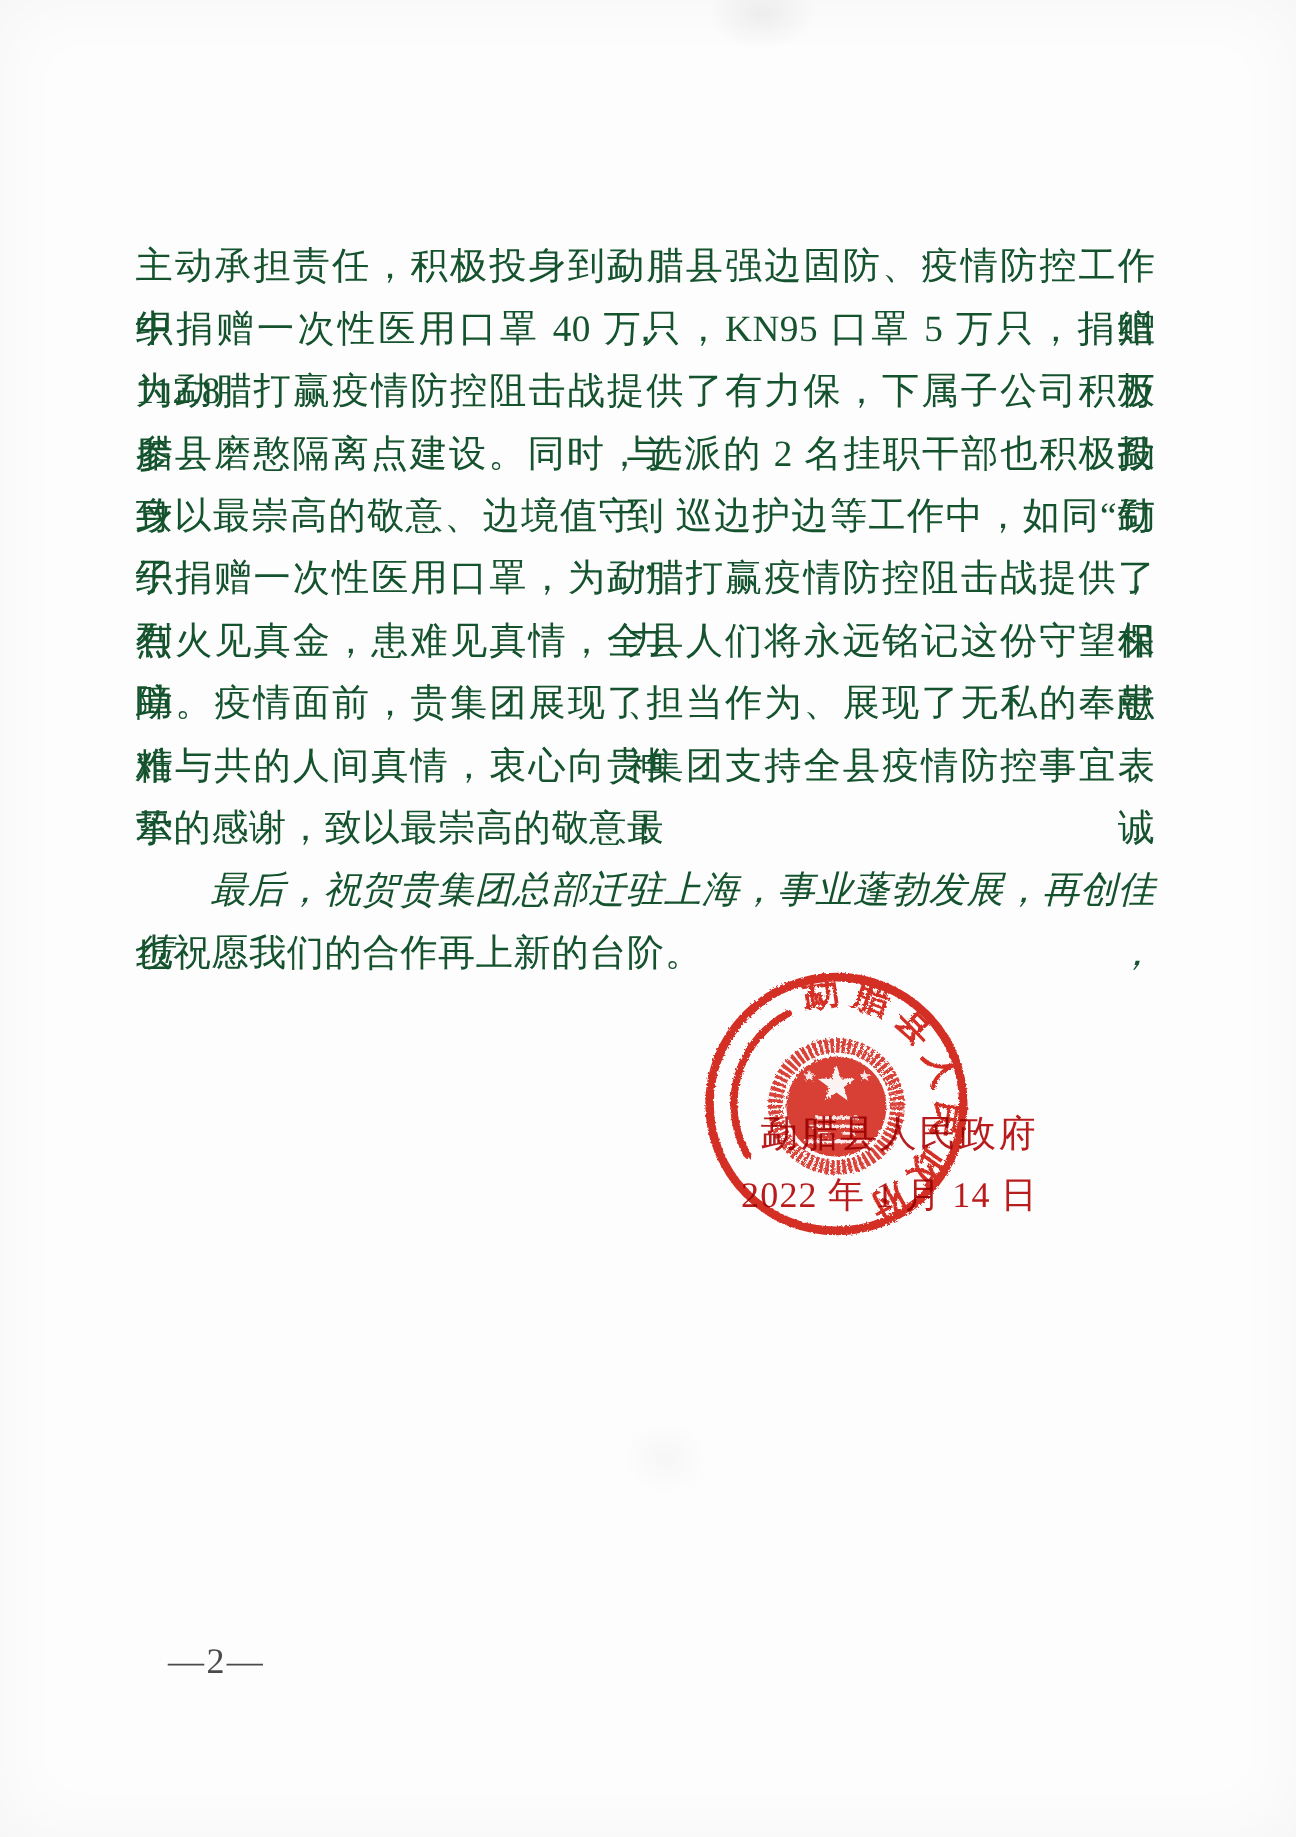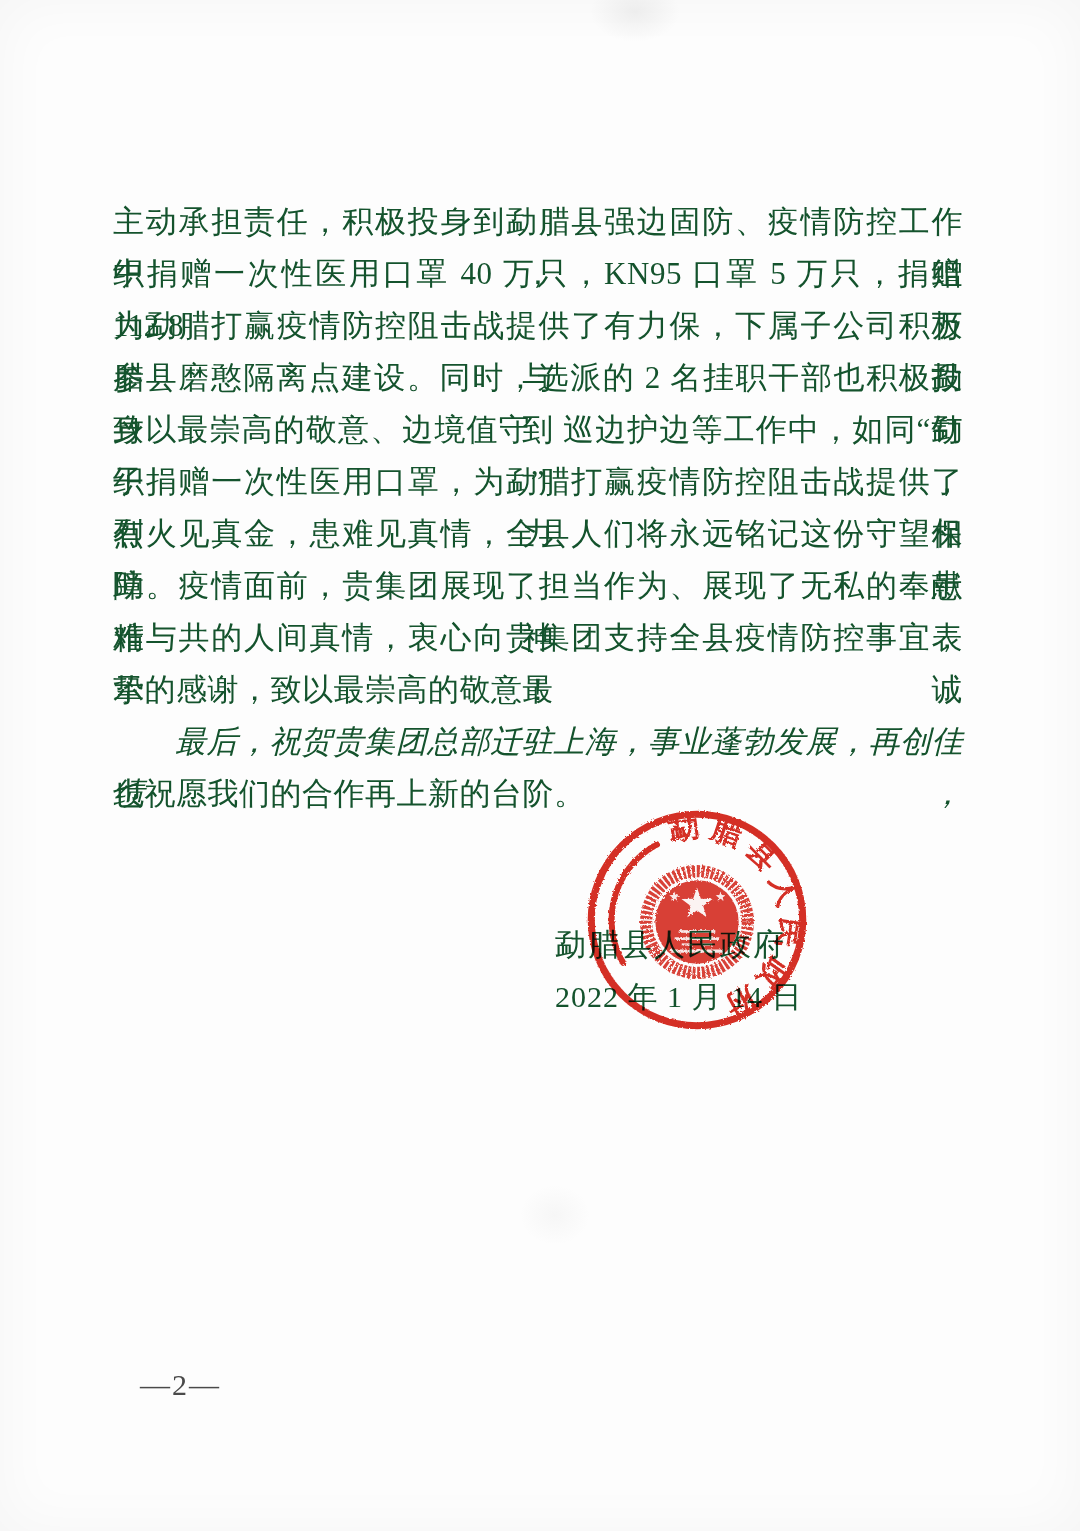--- a/index.html
+++ b/index.html
@@ -36,22 +36,22 @@
   }
   .line.para-end{
     text-align:center;
     text-align-last:left;
   }
   .line.indent{ text-indent:2em;font-style:italic; }
 
   .signature{
     position:absolute;
     left:555px;top:928px;width:310px;
-    text-align:left;
-    color:#14532d;
+    text-align:right;
+    color:#b91c1c;
   }
   .signature .sig-name{
     font-size:31px;
     letter-spacing:2px;
     line-height:34px;
   }
   .signature .sig-date{
     margin-top:18px;
     font-size:30px;
     letter-spacing:1px;

